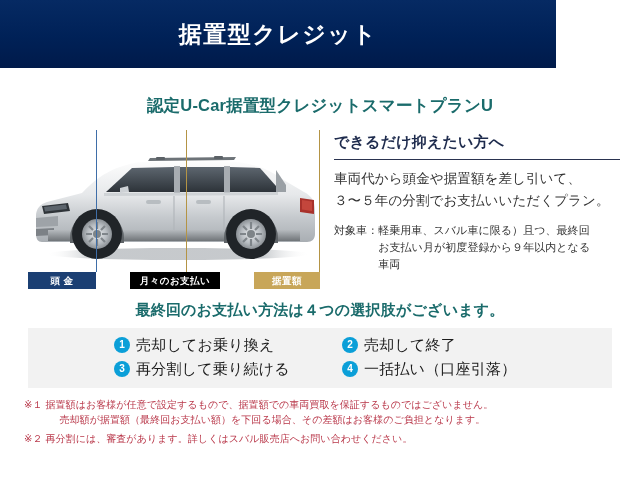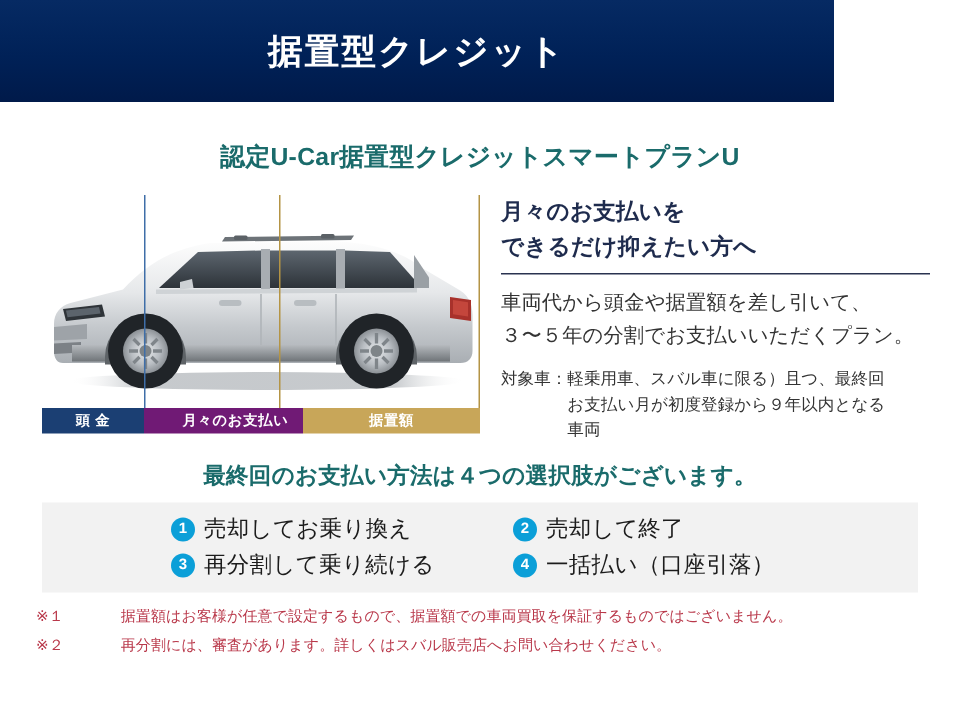--- a/index.html
+++ b/index.html
@@ -89,29 +89,30 @@
   .seg-divider.d3 { left: 291px; background: #b49445; }
 
   .seg-bar {
     display: flex;
     width: 292px;
     height: 17px;
     font-size: 9.5px;
     font-weight: bold;
     color: #ffffff;
     line-height: 17px;
+    gap: 34px;
   }
   .seg {
     text-align: center;
     white-space: nowrap;
     overflow: hidden;
     letter-spacing: 0.5px;
   }
   .seg.down   { flex: 0 0 68px;  background: #1b3f73; }
-  .seg.month  { flex: 0 0 90px;  background: #701a75; padding-left: 16px; }
+  .seg.month  { flex: 0 0 90px;  background: #000000; }
   .seg.resid  { flex: 1 1 auto;  background: #c8a659; }
 
   
   .copy-panel {
     flex: 1 1 auto;
     padding-left: 14px;
     box-sizing: border-box;
   }
   .copy-head {
     color: #1e2b4d;
@@ -209,21 +210,21 @@
     margin-bottom: 3px;
   }
   .footnote-marker {
     flex: 0 0 auto;
     white-space: nowrap;
     margin-right: 3px;
   }
   .footnote-lines {
     flex: 1 1 auto;
   }
-  .footnote-line { display: block; margin-left: 35px; }
+  .footnote-line { display: block; }
   .footnote-line.indent { padding-left: 14px; }
 </style>
 </head>
 <body>
 
 <div class="header-band">
   <div class="header-title">据置型クレジット</div>
 </div>
 
 <div class="plan-subtitle">認定U-Car据置型クレジットスマートプランU</div>
@@ -330,21 +331,20 @@
 
     <div class="seg-bar">
       <div class="seg down">頭 金</div>
       <div class="seg month">月々のお支払い</div>
       <div class="seg resid">据置額</div>
     </div>
   </div>
 
   <div class="copy-panel">
     <div class="copy-head">
-      <div>月々のお支払いを</div>
       <div>できるだけ抑えたい方へ</div>
     </div>
 
     <hr class="copy-rule">
 
     <div class="copy-body">
       <div>車両代から頭金や据置額を差し引いて、</div>
       <div>３〜５年の分割でお支払いいただくプラン。</div>
     </div>
 
@@ -384,20 +384,21 @@
       <span class="option-label">一括払い（口座引落）</span>
     </div>
   </div>
 </div>
 
 <div class="footnotes">
   <div class="footnote">
     <span class="footnote-marker">※１</span>
     <span class="footnote-lines">
       <span class="footnote-line">据置額はお客様が任意で設定するもので、据置額での車両買取を保証するものではございません。</span>
+      <span class="footnote-line indent">売却額が据置額（最終回お支払い額）を下回る場合、その差額はお客様のご負担となります。</span>
     </span>
   </div>
 
   <div class="footnote">
     <span class="footnote-marker">※２</span>
     <span class="footnote-lines">
       <span class="footnote-line">再分割には、審査があります。詳しくはスバル販売店へお問い合わせください。</span>
     </span>
   </div>
 </div>

